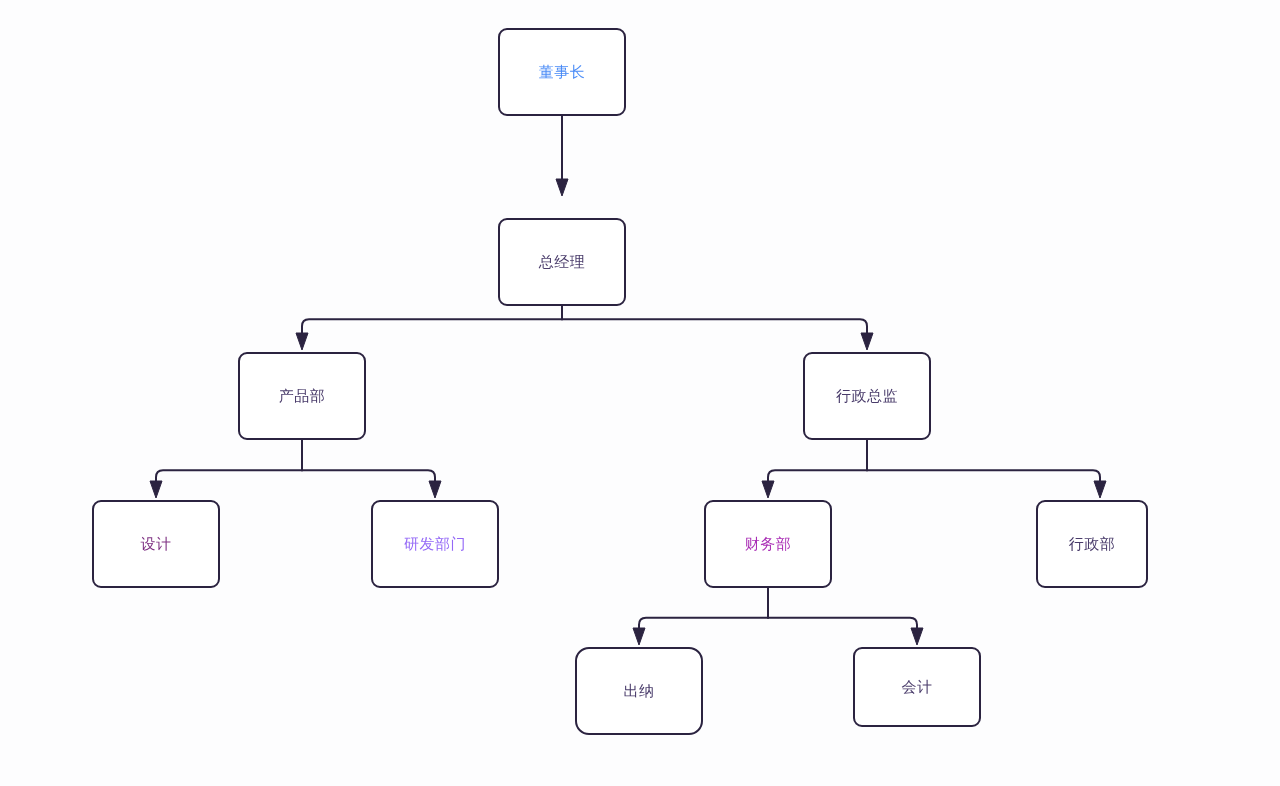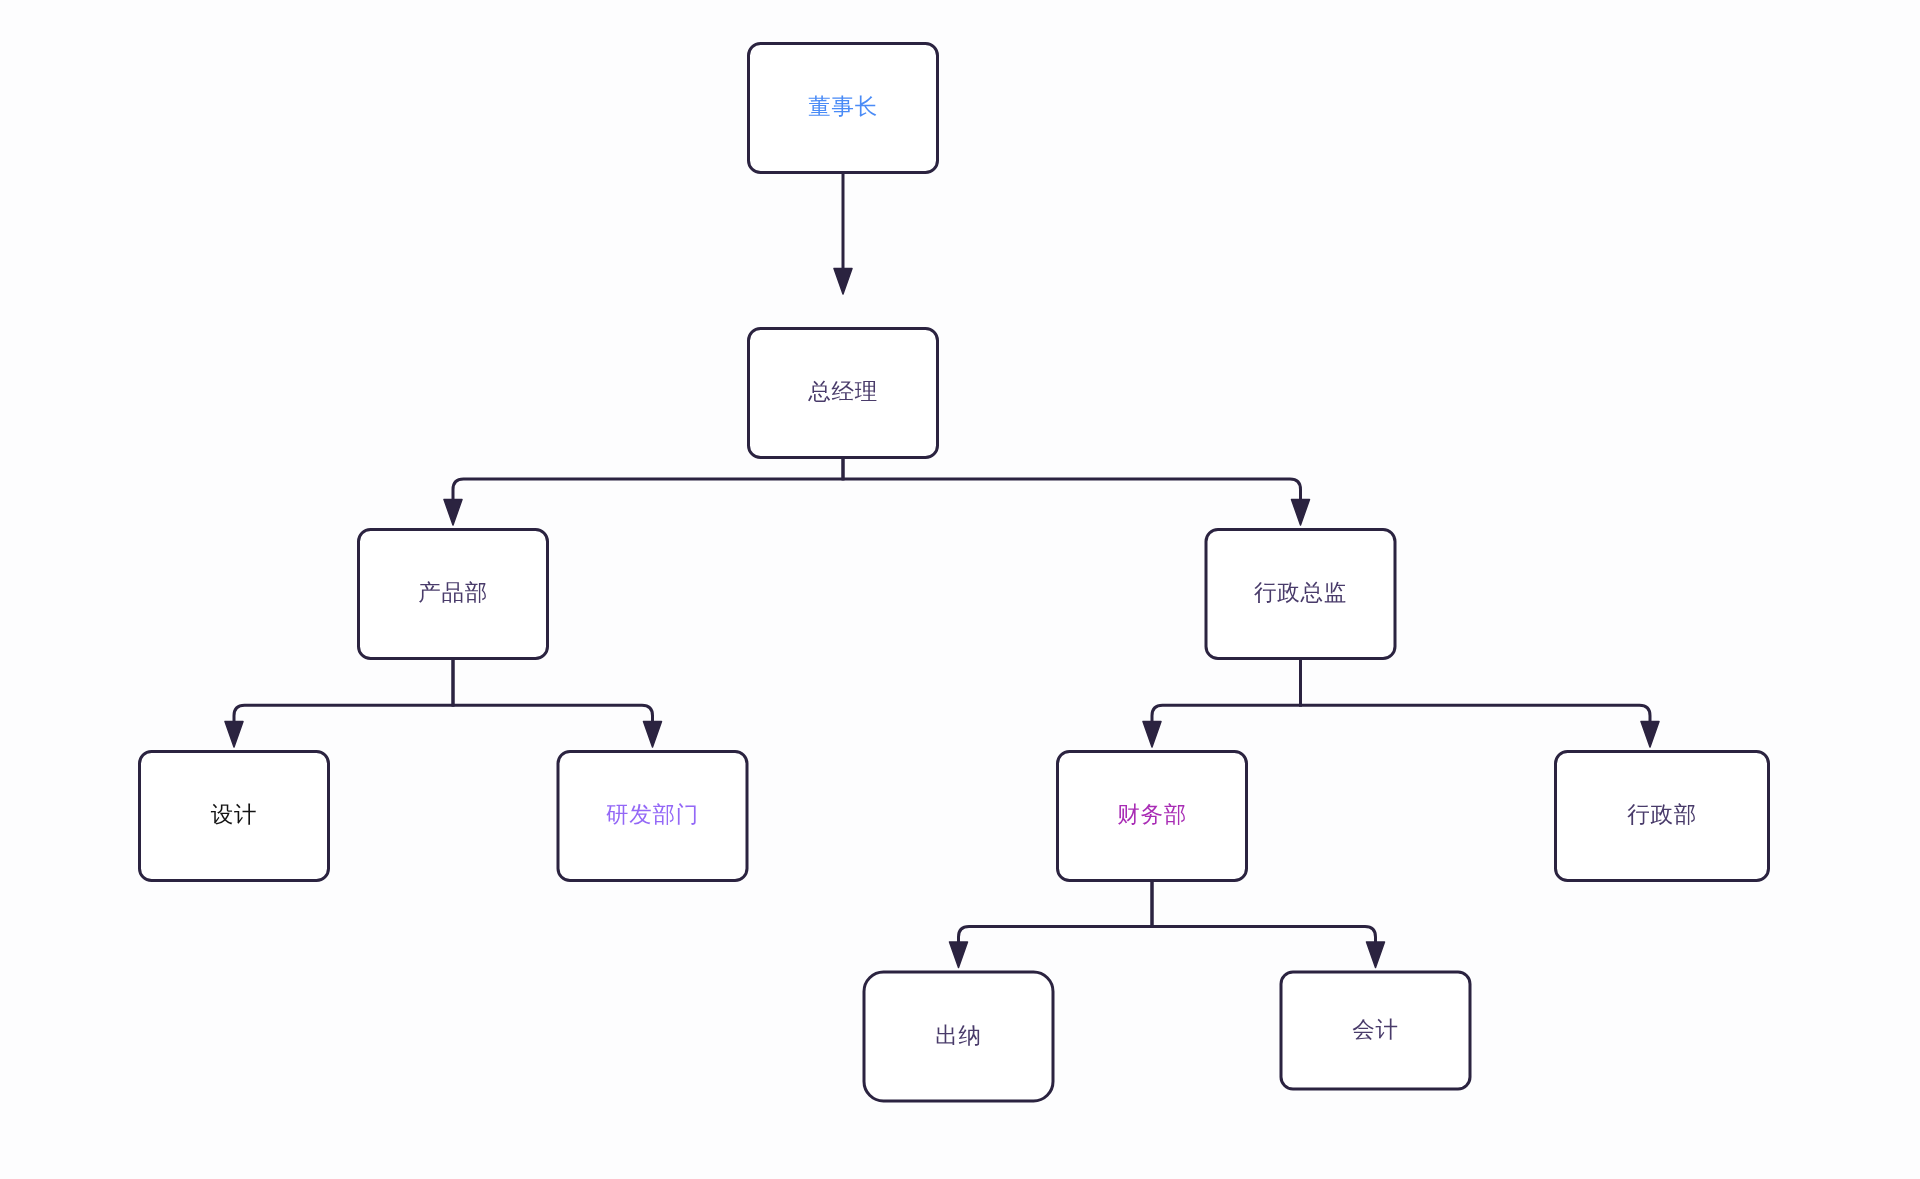--- a/index.html
+++ b/index.html
@@ -88,29 +88,29 @@
       <div class="node" style="left: 498px; top: 198px; width: 128px; height: 88px; border-color: rgb(43, 35, 64); margin-top: 20px;">
         <span class="node-label" style="color: rgb(58, 43, 94);">总经理</span>
       </div>
       <div class="node" style="left: 238px; top: 352px; width: 128px; height: 88px; border-color: rgb(43, 35, 64);">
         <span class="node-label" style="color: rgb(58, 43, 94); text-align: center;">产品部</span>
       </div>
       <div class="node" style="left: 803px; top: 352px; width: 128px; height: 88px; border-color: rgb(43, 35, 64);">
         <span class="node-label" style="color: rgb(58, 43, 94);">行政总监</span>
       </div>
       <div class="node" style="left: 92px; top: 500px; width: 128px; height: 88px; border-color: rgb(43, 35, 64);">
-        <span class="node-label" style="color: #000000; text-align: right;">设计</span>
+        <span class="node-label" style="color: #701a75; text-align: right;">设计</span>
       </div>
       <div class="node" style="left: 371px; top: 500px; width: 128px; height: 88px; border-color: rgb(43, 35, 64);">
         <span class="node-label" style="color: #8b5cf6;">研发部门</span>
       </div>
       <div class="node" style="left: 704px; top: 500px; width: 128px; height: 88px; border-color: rgb(43, 35, 64);">
         <span class="node-label" style="color: #a21caf;">财务部</span>
       </div>
-      <div class="node" style="left: 1036px; top: 500px; width: 144px; height: 88px; border-color: rgb(43, 35, 64);">
+      <div class="node" style="left: 1036px; top: 500px; width: 112px; height: 88px; border-color: rgb(43, 35, 64);">
         <span class="node-label" style="color: rgb(58, 43, 94);">行政部</span>
       </div>
       <div class="node" style="left: 575px; top: 647px; width: 128px; height: 88px; border-color: rgb(43, 35, 64); border-radius: 14px;">
         <span class="node-label" style="color: rgb(58, 43, 94);">出纳</span>
       </div>
       <div class="node" style="left: 853px; top: 647px; width: 128px; height: 80px; border-color: rgb(43, 35, 64);">
         <span class="node-label" style="color: rgb(58, 43, 94);">会计</span>
       </div>
     </div>
 </div>

